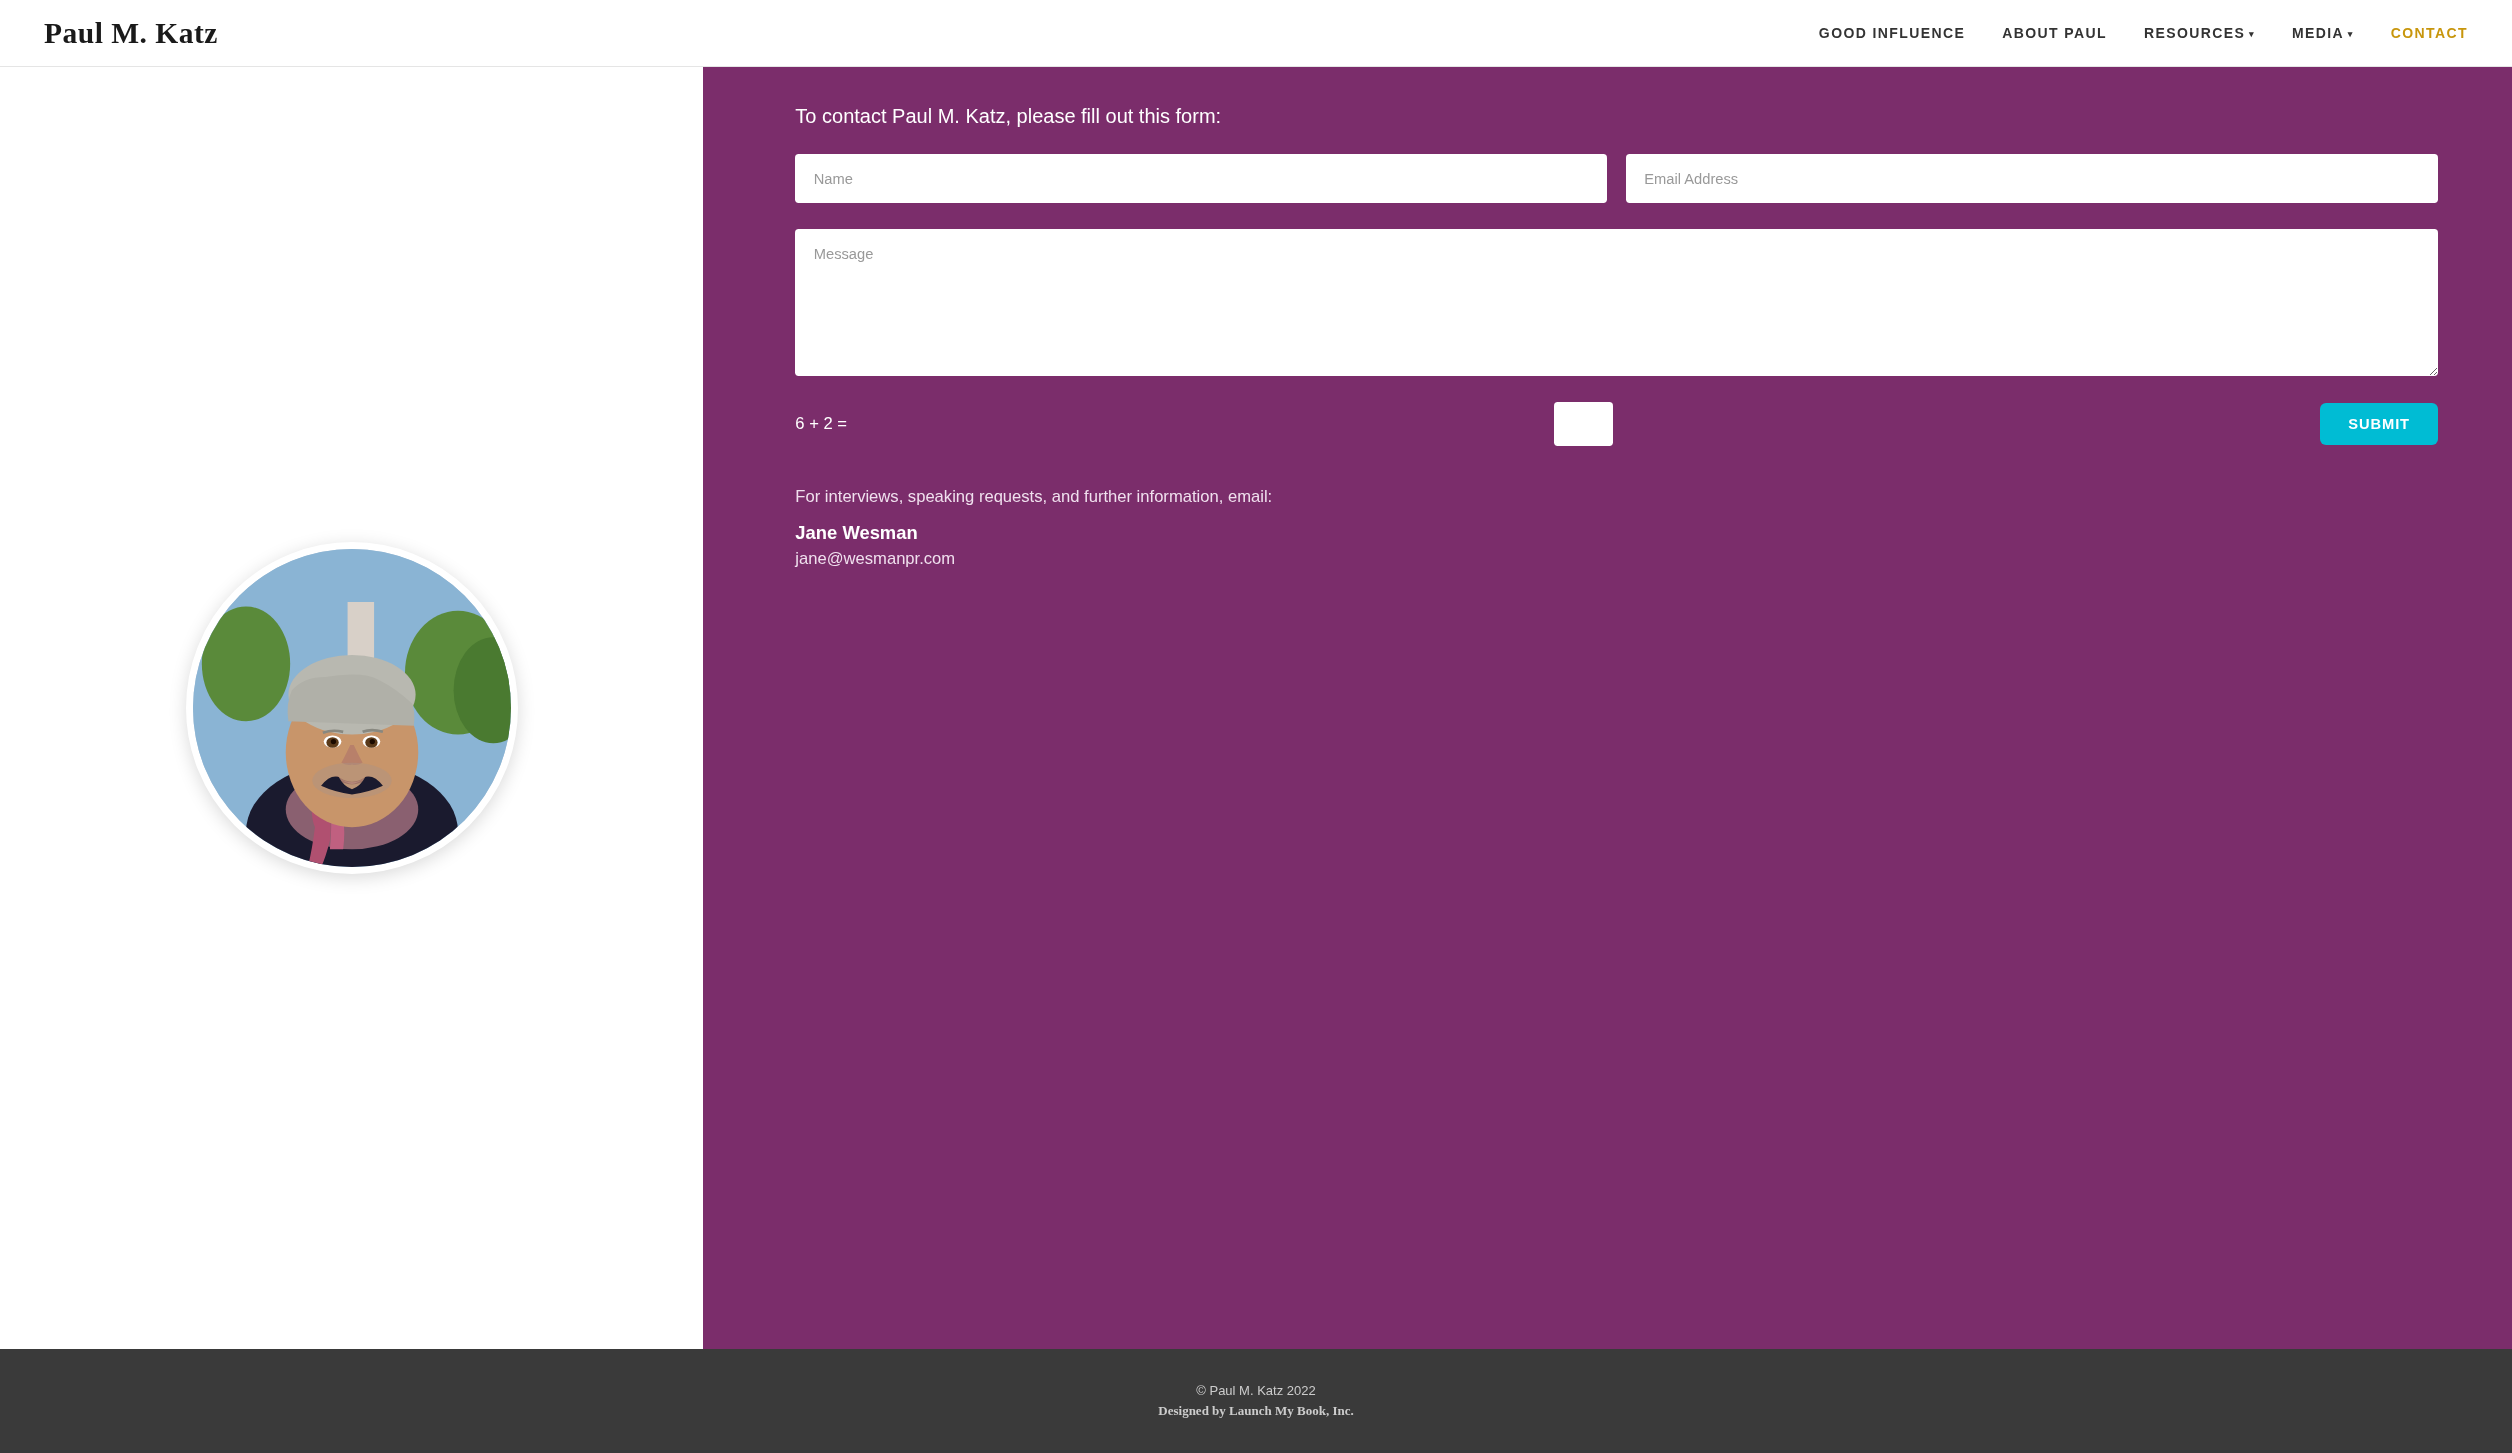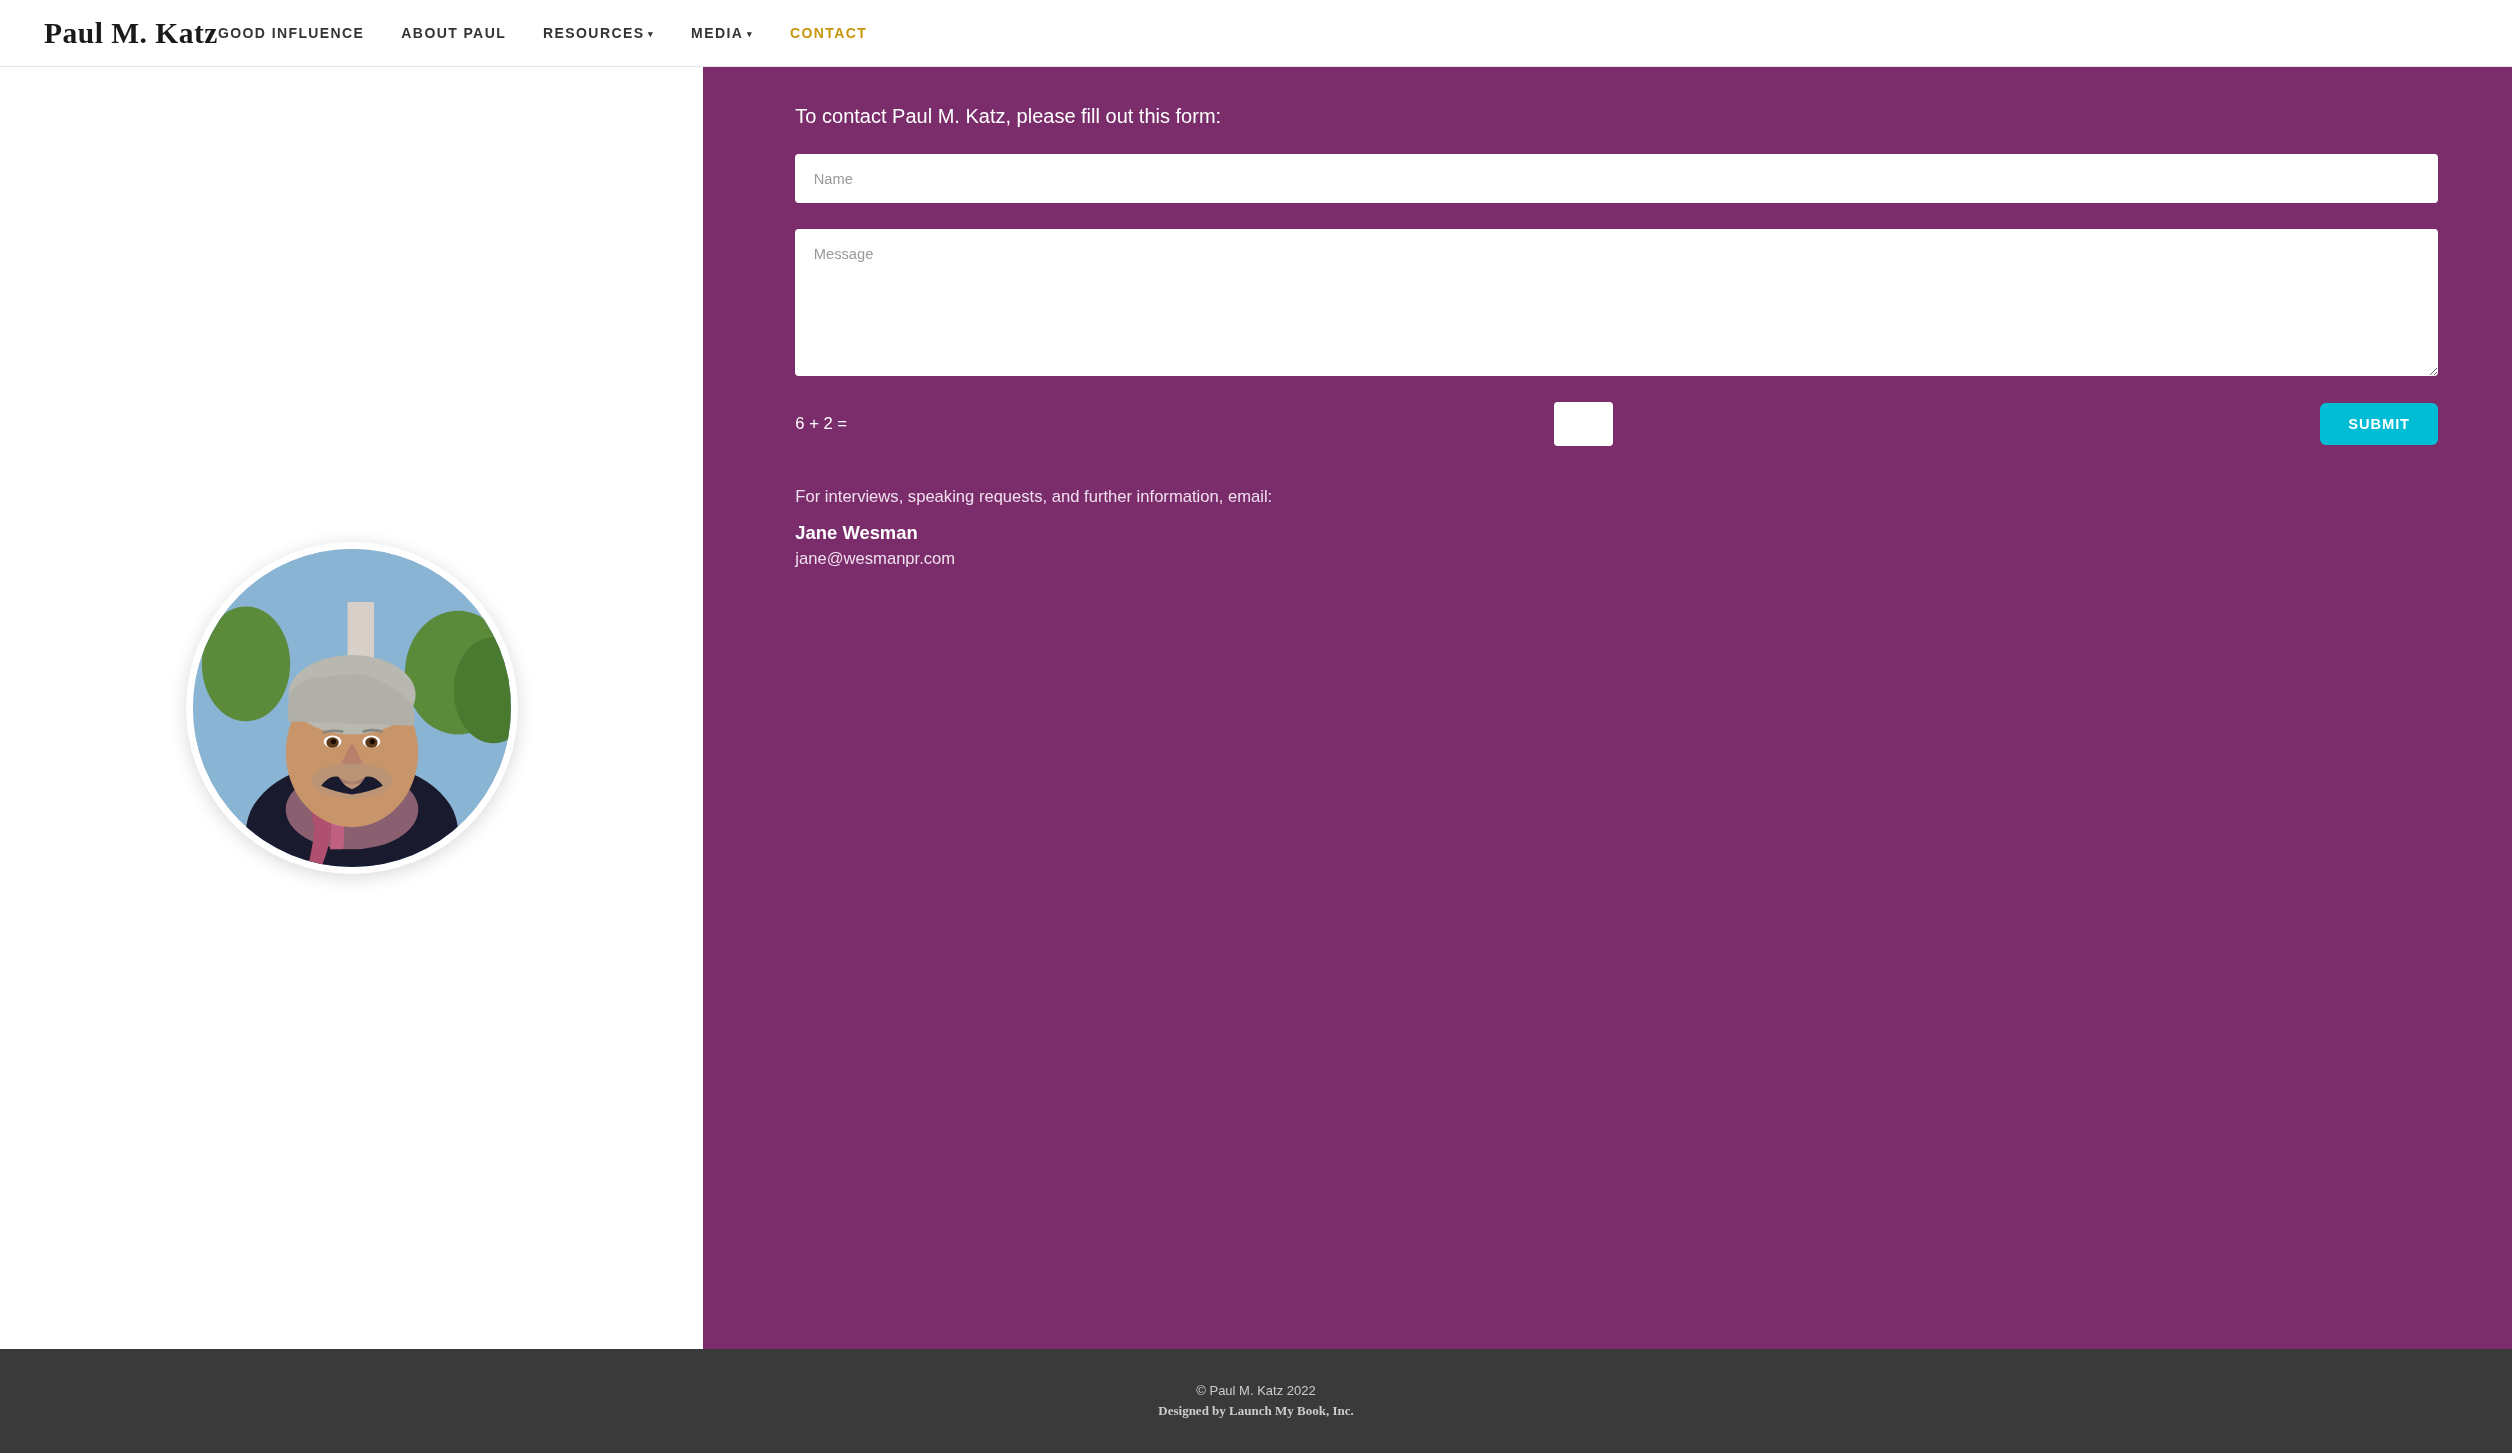--- a/index.html
+++ b/index.html
@@ -13,21 +13,21 @@
       background: #fff;
       min-height: 100vh;
       display: flex;
       flex-direction: column;
     }
 
     
     .header {
       display: flex;
       align-items: center;
-      justify-content: flex-start;
+      justify-content: space-between;
       padding: 16.6px 44px;
       background: #fff;
       border-bottom: 0.9px solid #e5e5e5;
       position: relative;
       z-index: 10;
     }
 
     .site-title {
       font-family: 'Georgia', serif;
       font-size: 29.5px;
@@ -321,20 +321,21 @@
       </svg>
     </div>
   </div>
 
   <div class="right-panel">
 
     <p class="form-title">To contact Paul M. Katz, please fill out this form:</p>
 
     <div class="form-row">
       <input class="form-field form-field-name" type="text" placeholder="Name" style="">
+      <input class="form-field form-field-email" type="email" placeholder="Email Address" style="">
     </div>
 
     <textarea class="message-textarea" placeholder="Message" style=""></textarea>
 
     <div class="captcha-row">
       <span class="captcha-text">6 + 2 =</span>
       <input class="captcha-input" type="text" style="">
       <button class="submit-btn">SUBMIT</button>
     </div>
 

